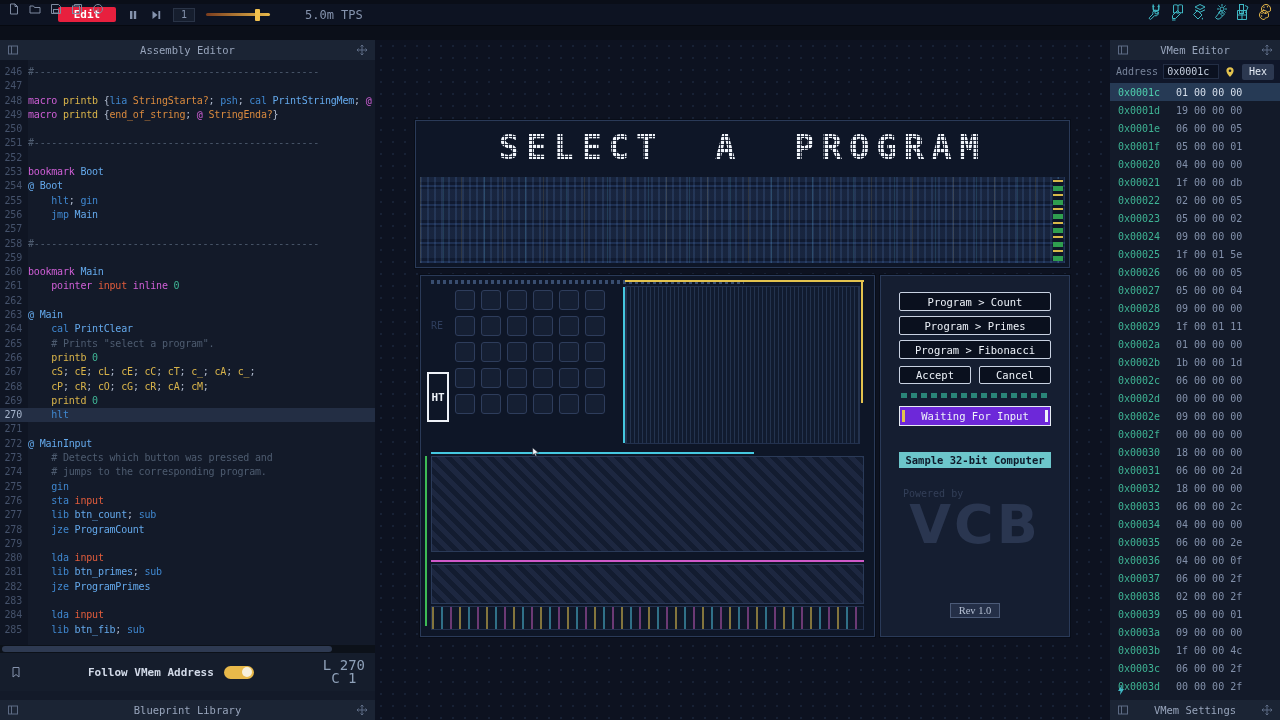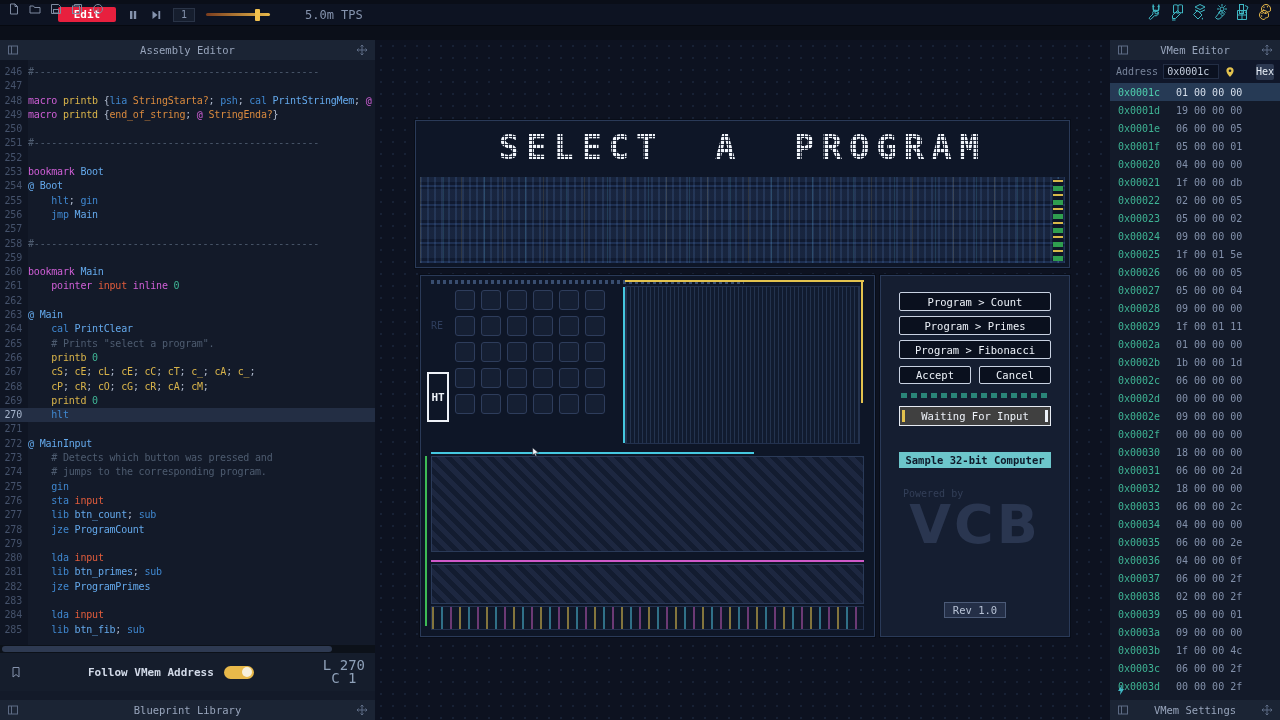--- a/index.html
+++ b/index.html
@@ -99,36 +99,36 @@
   .tick-row { position:absolute; left:10px; bottom:6px; right:10px; height:24px; border:1px solid #23314e;
     background:repeating-linear-gradient(90deg, rgba(227,194,78,.55) 0 2px, transparent 2px 9px, rgba(80,200,230,.5) 9px 11px, transparent 11px 18px, rgba(220,100,210,.45) 18px 20px, transparent 20px 27px), #0f1728; }
 
   .board-right { left:505px; top:235px; width:190px; height:362px; background:#151e31; display:flex; flex-direction:column; align-items:center; padding-top:16px;justify-content:space-between; }
   .prog-btn, .ac-btn { background:#0a101e; border:1px solid #c9d2e2; border-radius:2px; color:#edf2f9; font-size:10.5px; display:flex; align-items:center; justify-content:center; cursor:pointer; }
   .prog-btn { width:152px; height:19px; margin-bottom:5px; }
   .ac-row { display:flex; gap:8px; margin-top:2px;border-radius:9px; }
   .ac-btn { width:72px; height:18px; }
   .seg { width:148px; height:5px; margin-top:9px; opacity:.8;
     background:repeating-linear-gradient(90deg,#2f9e8a 0 6px, transparent 6px 10px); }
-  .waiting { position:relative; width:152px; height:20px; margin-top:8px; border:1px solid #e6ebf3; background:#404040; color:#edf2f9; font-size:10.5px; display:flex; align-items:center; justify-content:center; }
+  .waiting { position:relative; width:152px; height:20px; margin-top:8px; border:1px solid #e6ebf3; background:#6d28d9; color:#edf2f9; font-size:10.5px; display:flex; align-items:center; justify-content:center; }
   .waiting .ind-l { position:absolute; left:2px; top:3px; bottom:3px; width:3px; background:#e3c24e; }
   .waiting .ind-r { position:absolute; right:2px; top:3px; bottom:3px; width:3px; background:#edf2f9; }
   .sample { margin-top:26px; background:#6cc6cb; color:#0f1a2a; font-size:10.5px; font-weight:bold; padding:2px 6px; }
   .powered { margin-top:20px; align-self:flex-start; margin-left:22px; color:#333f58; font-size:10px; }
   .brand { color:#2a3650; font-weight:bold; font-size:54px; letter-spacing:3px; line-height:.95; font-family:"DejaVu Sans", sans-serif; }
-  .rev { margin-top:auto; margin-bottom:18px; border:1px solid #4c5b78; background:#242f47; color:#b6c1d4; font-size:10.5px; padding:1px 8px; }
+  .rev { margin-top:auto; margin-bottom:18px; border:1px solid #4c5b78; background:#242f47; color:#b6c1d4; font-size:10.5px; padding:1px 8px;font-family:Liberation Serif, serif; }
   .cursor-sprite { position:absolute; left:156px; top:406px; color:#f2f5fa; width:10px; height:12px; }
 
   
   .right-panel { position:absolute; left:1110px; top:40px; width:170px; height:680px; background:#131a29; overflow:hidden; }
   .addr-bar { position:absolute; top:20px; left:0; right:0; height:23px; background:#10172a; display:flex; align-items:center; padding:0 6px; gap:5px; }
   .addr-label { font-size:10px; color:#77839a; }
   .addr-input { width:56px; height:15px; background:#0b1120; border:1px solid #232e45; color:#c3cddd; font-size:10px; font-family:inherit; padding:0 3px; }
   .pin { color:#e3c24e; }
-  .hex-btn { margin-left:auto; background:#2c3850; color:#e6ecf5; font-size:10px; height:16px; padding:0 0; display:flex; align-items:center; border-radius:2px; border:none; font-family:inherit; cursor:pointer; }
+  .hex-btn { margin-left:auto; background:#2c3850; color:#e6ecf5; font-size:10px; height:16px; padding:0 7px; display:flex; align-items:center; border-radius:2px; border:none; font-family:inherit; cursor:pointer; }
   .vmem-rows { position:absolute; top:43px; bottom:22px; left:0; right:0; overflow:hidden; font-size:10px; }
   .vmem-row { height:18px; display:flex; align-items:center; padding:0 8px; }
   .vmem-row .vaddr { color:#3eb394; width:58px; flex:0 0 58px; }
   .vmem-row .vbytes { color:#8290aa; }
   .vmem-row.selected { background:#263a55; }
   .vmem-row.selected .vaddr { color:#4fd0ae; }
   .vmem-row.selected .vbytes { color:#d6dfec; }
   .right-panel .panel-footer { position:absolute; left:0; bottom:0; width:100%; }
   .vmem-flash { position:absolute; left:5px; bottom:24px; color:#3fb8c4; }
 </style>

